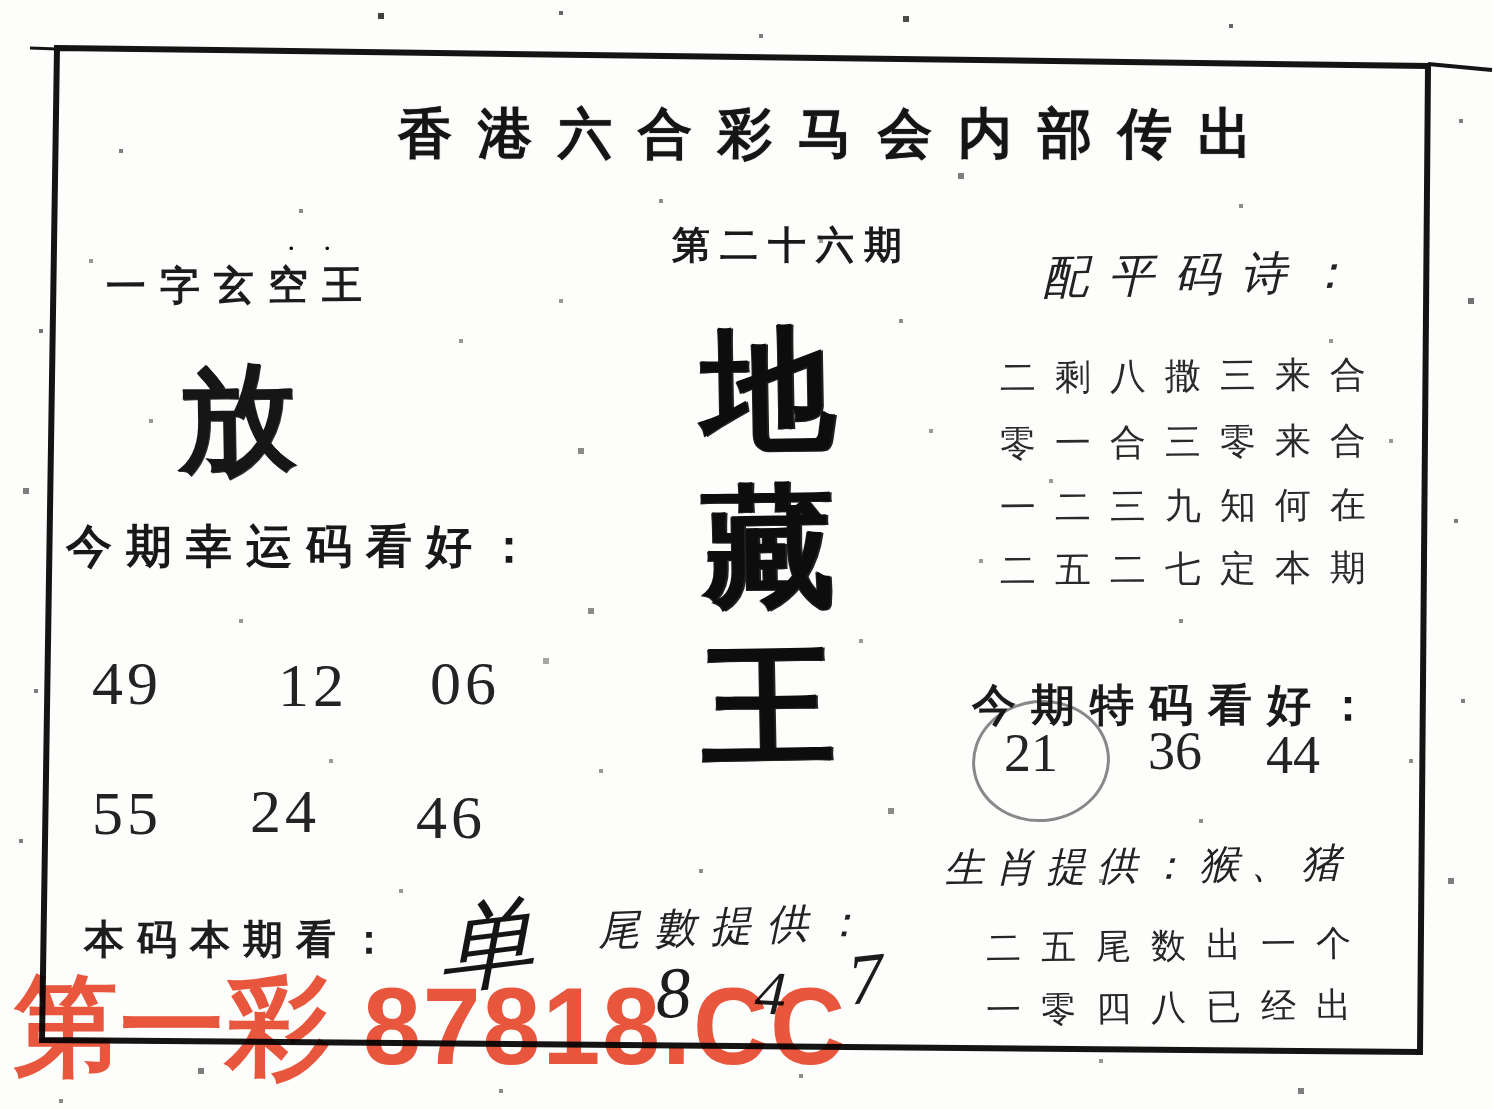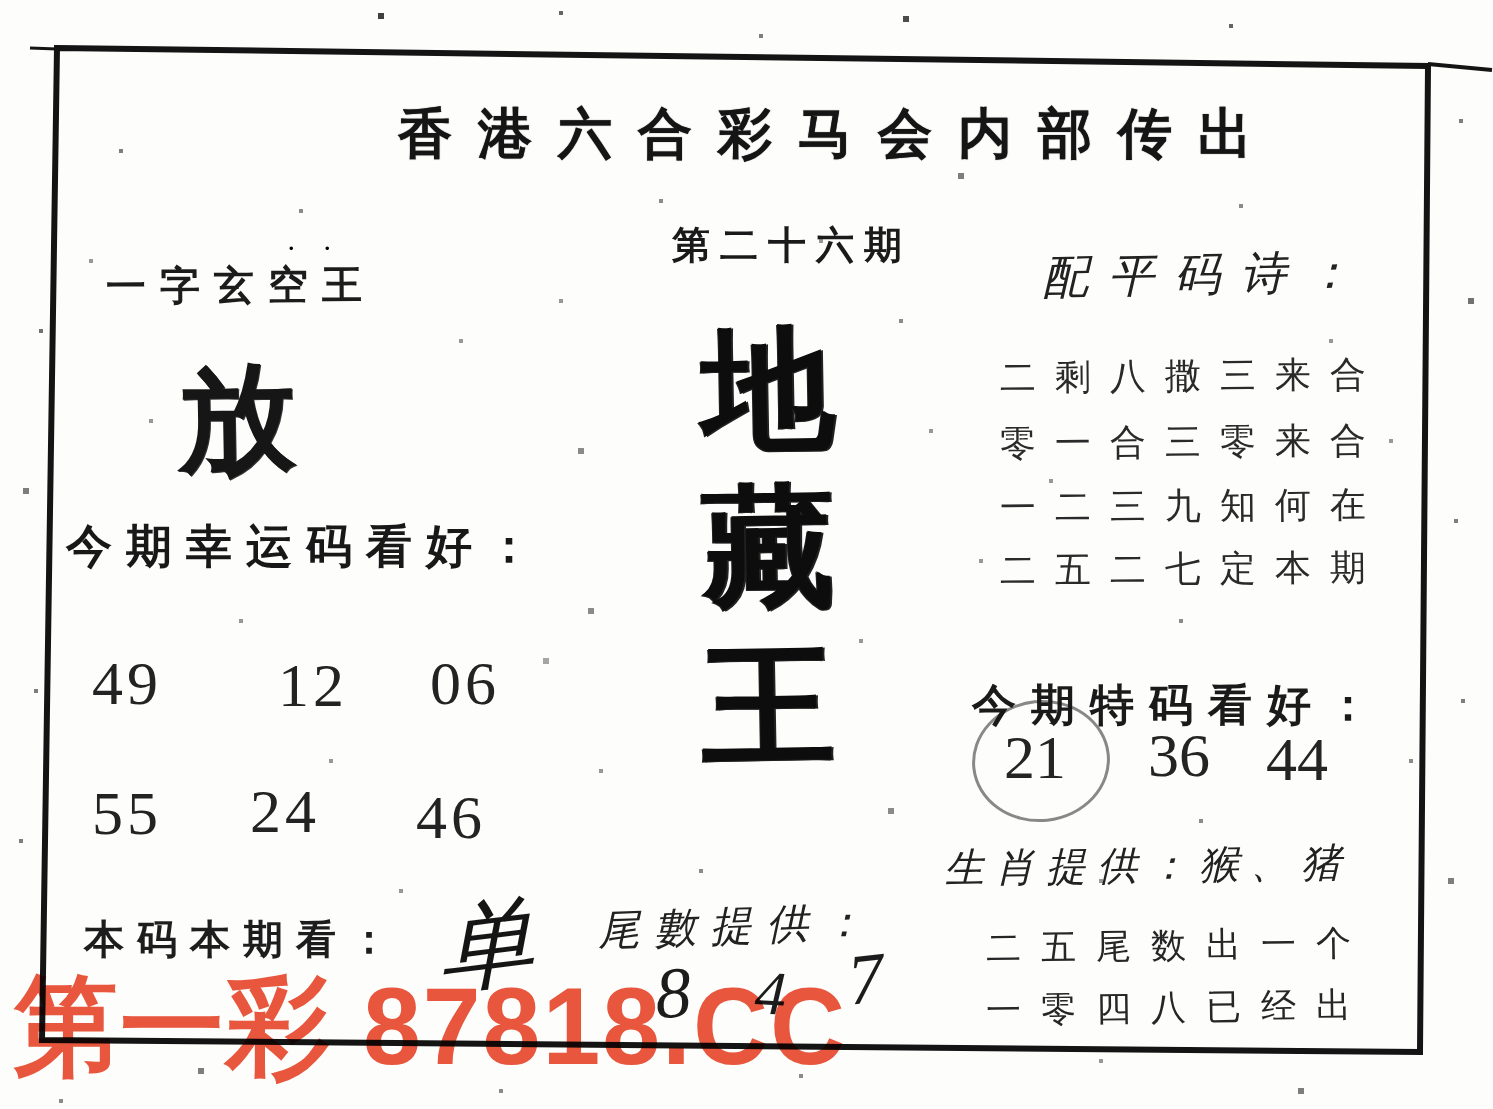--- a/index.html
+++ b/index.html
@@ -76,21 +76,21 @@
   }
   .pl-0{top:352px;}
   .pl-1{top:418px;}
   .pl-2{top:482px;}
   .pl-3{top:545px;}
 
   .special-heading{
     left:972px;top:632px;
     font-size:44px;font-weight:bold;letter-spacing:15px;color:#1a1a1a;margin-top:44px;
   }
-  .sp-num{font-size:62px;color:#242424;}
+  .sp-num{font-size:54px;color:#242424;}
   .sp-21{left:1004px;top:722px;}
   .sp-36{left:1148px;top:720px;}
   .sp-44{left:1266px;top:724px;}
   .circle-21{
     left:972px;top:700px;width:132px;height:116px;
     border:3px solid rgba(20,20,20,.5);
     border-radius:50%;
     transform:rotate(-6deg);
   }
   .zodiac{

